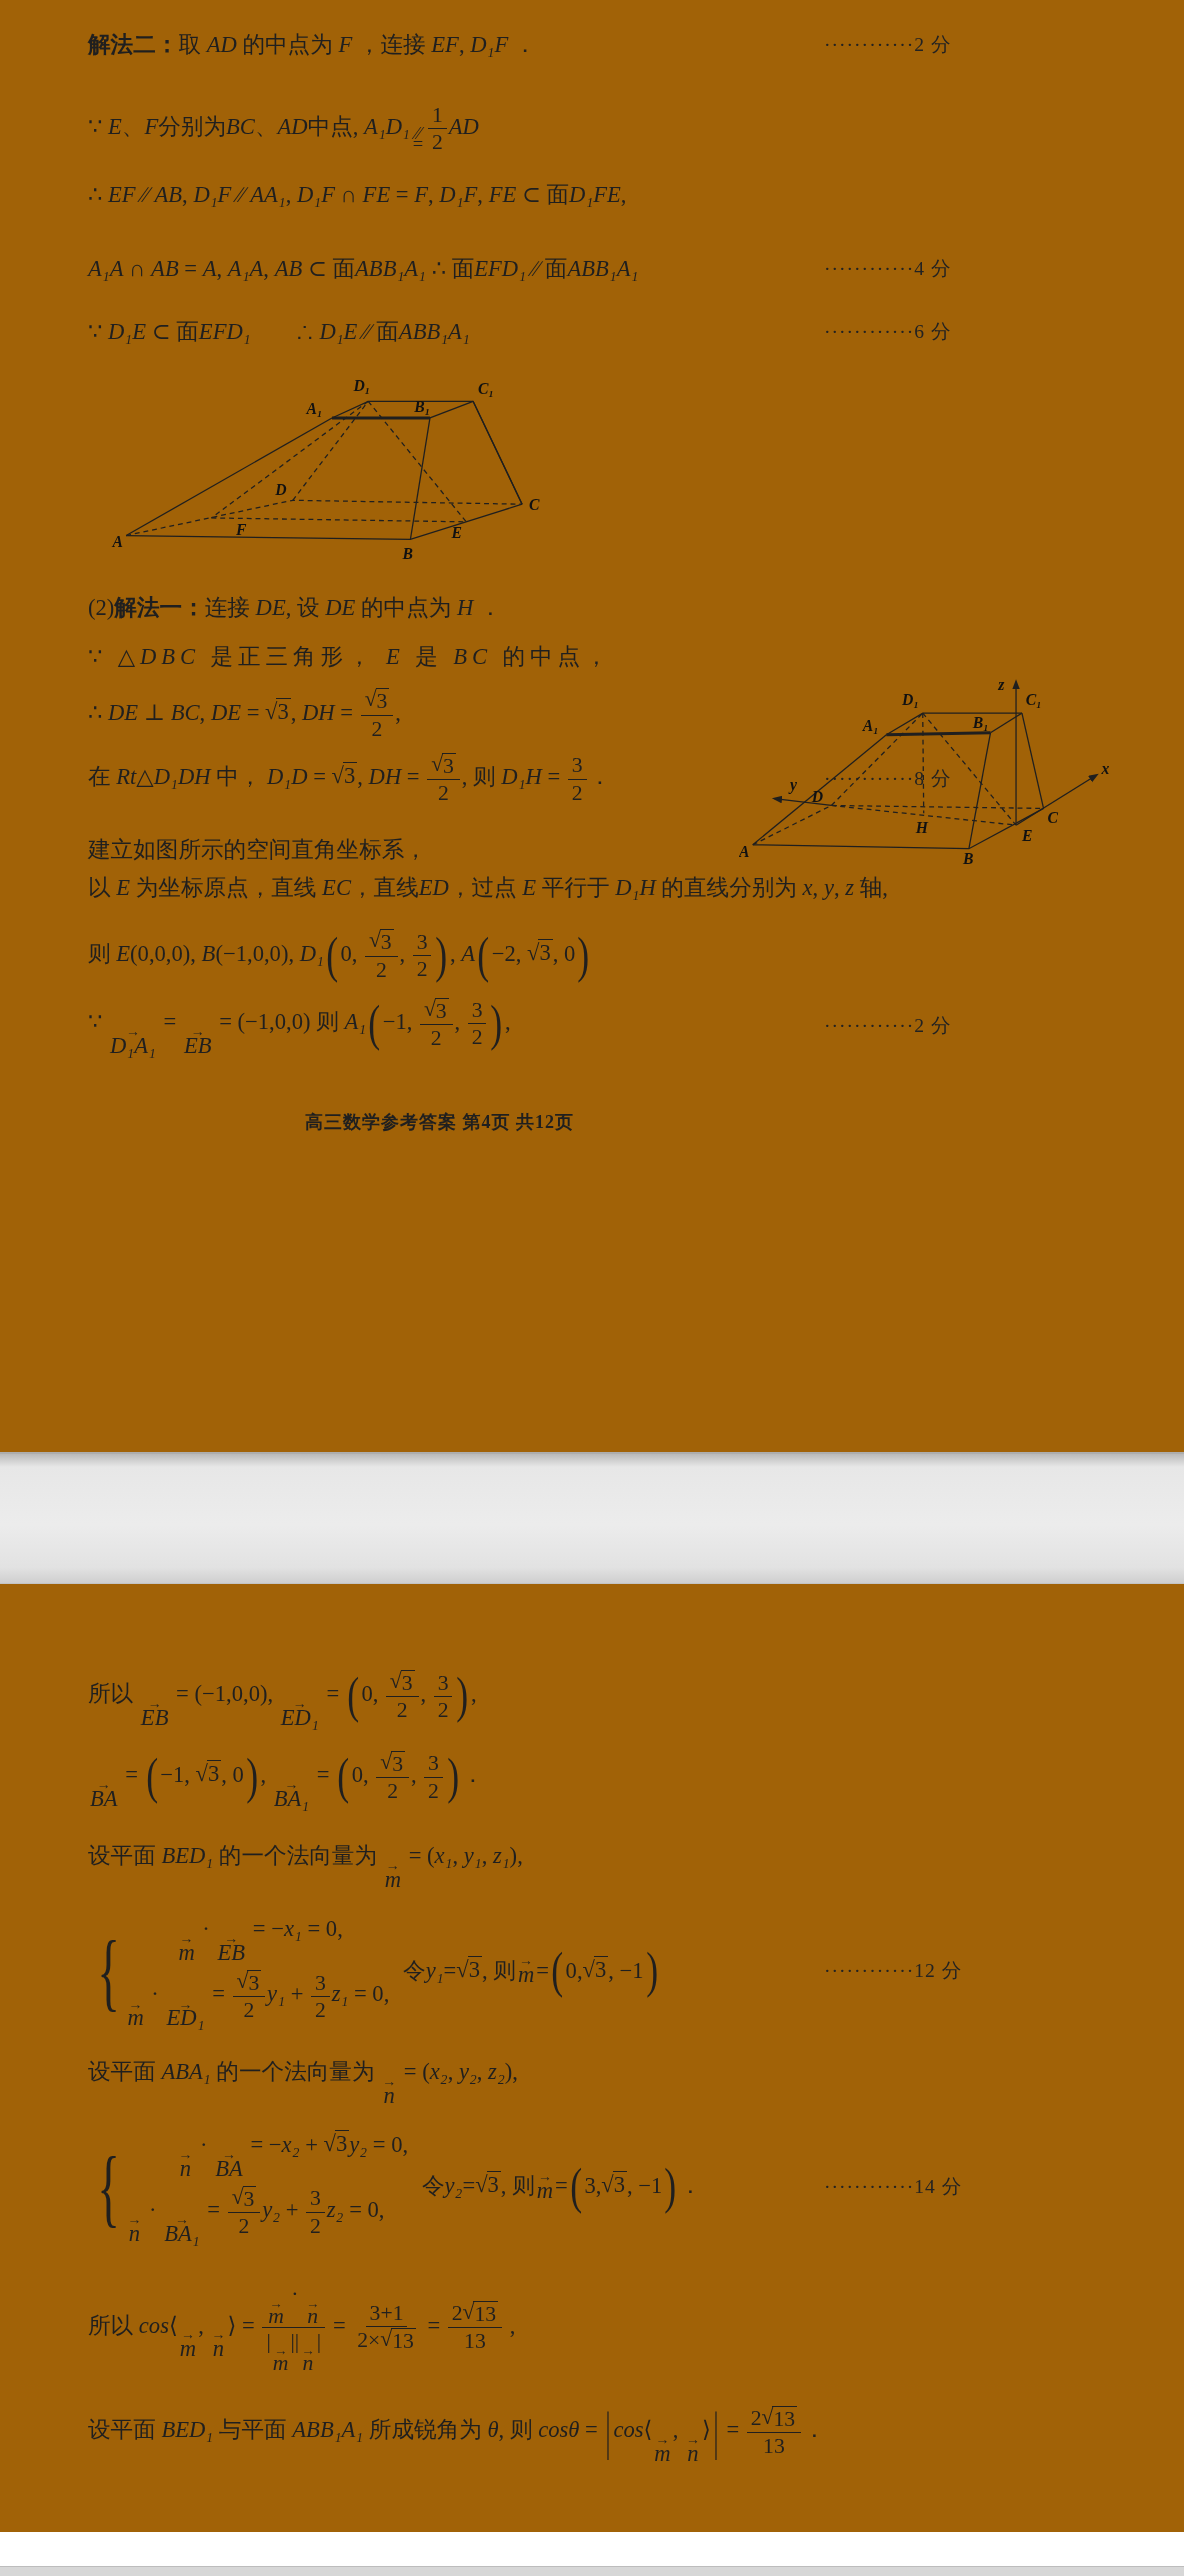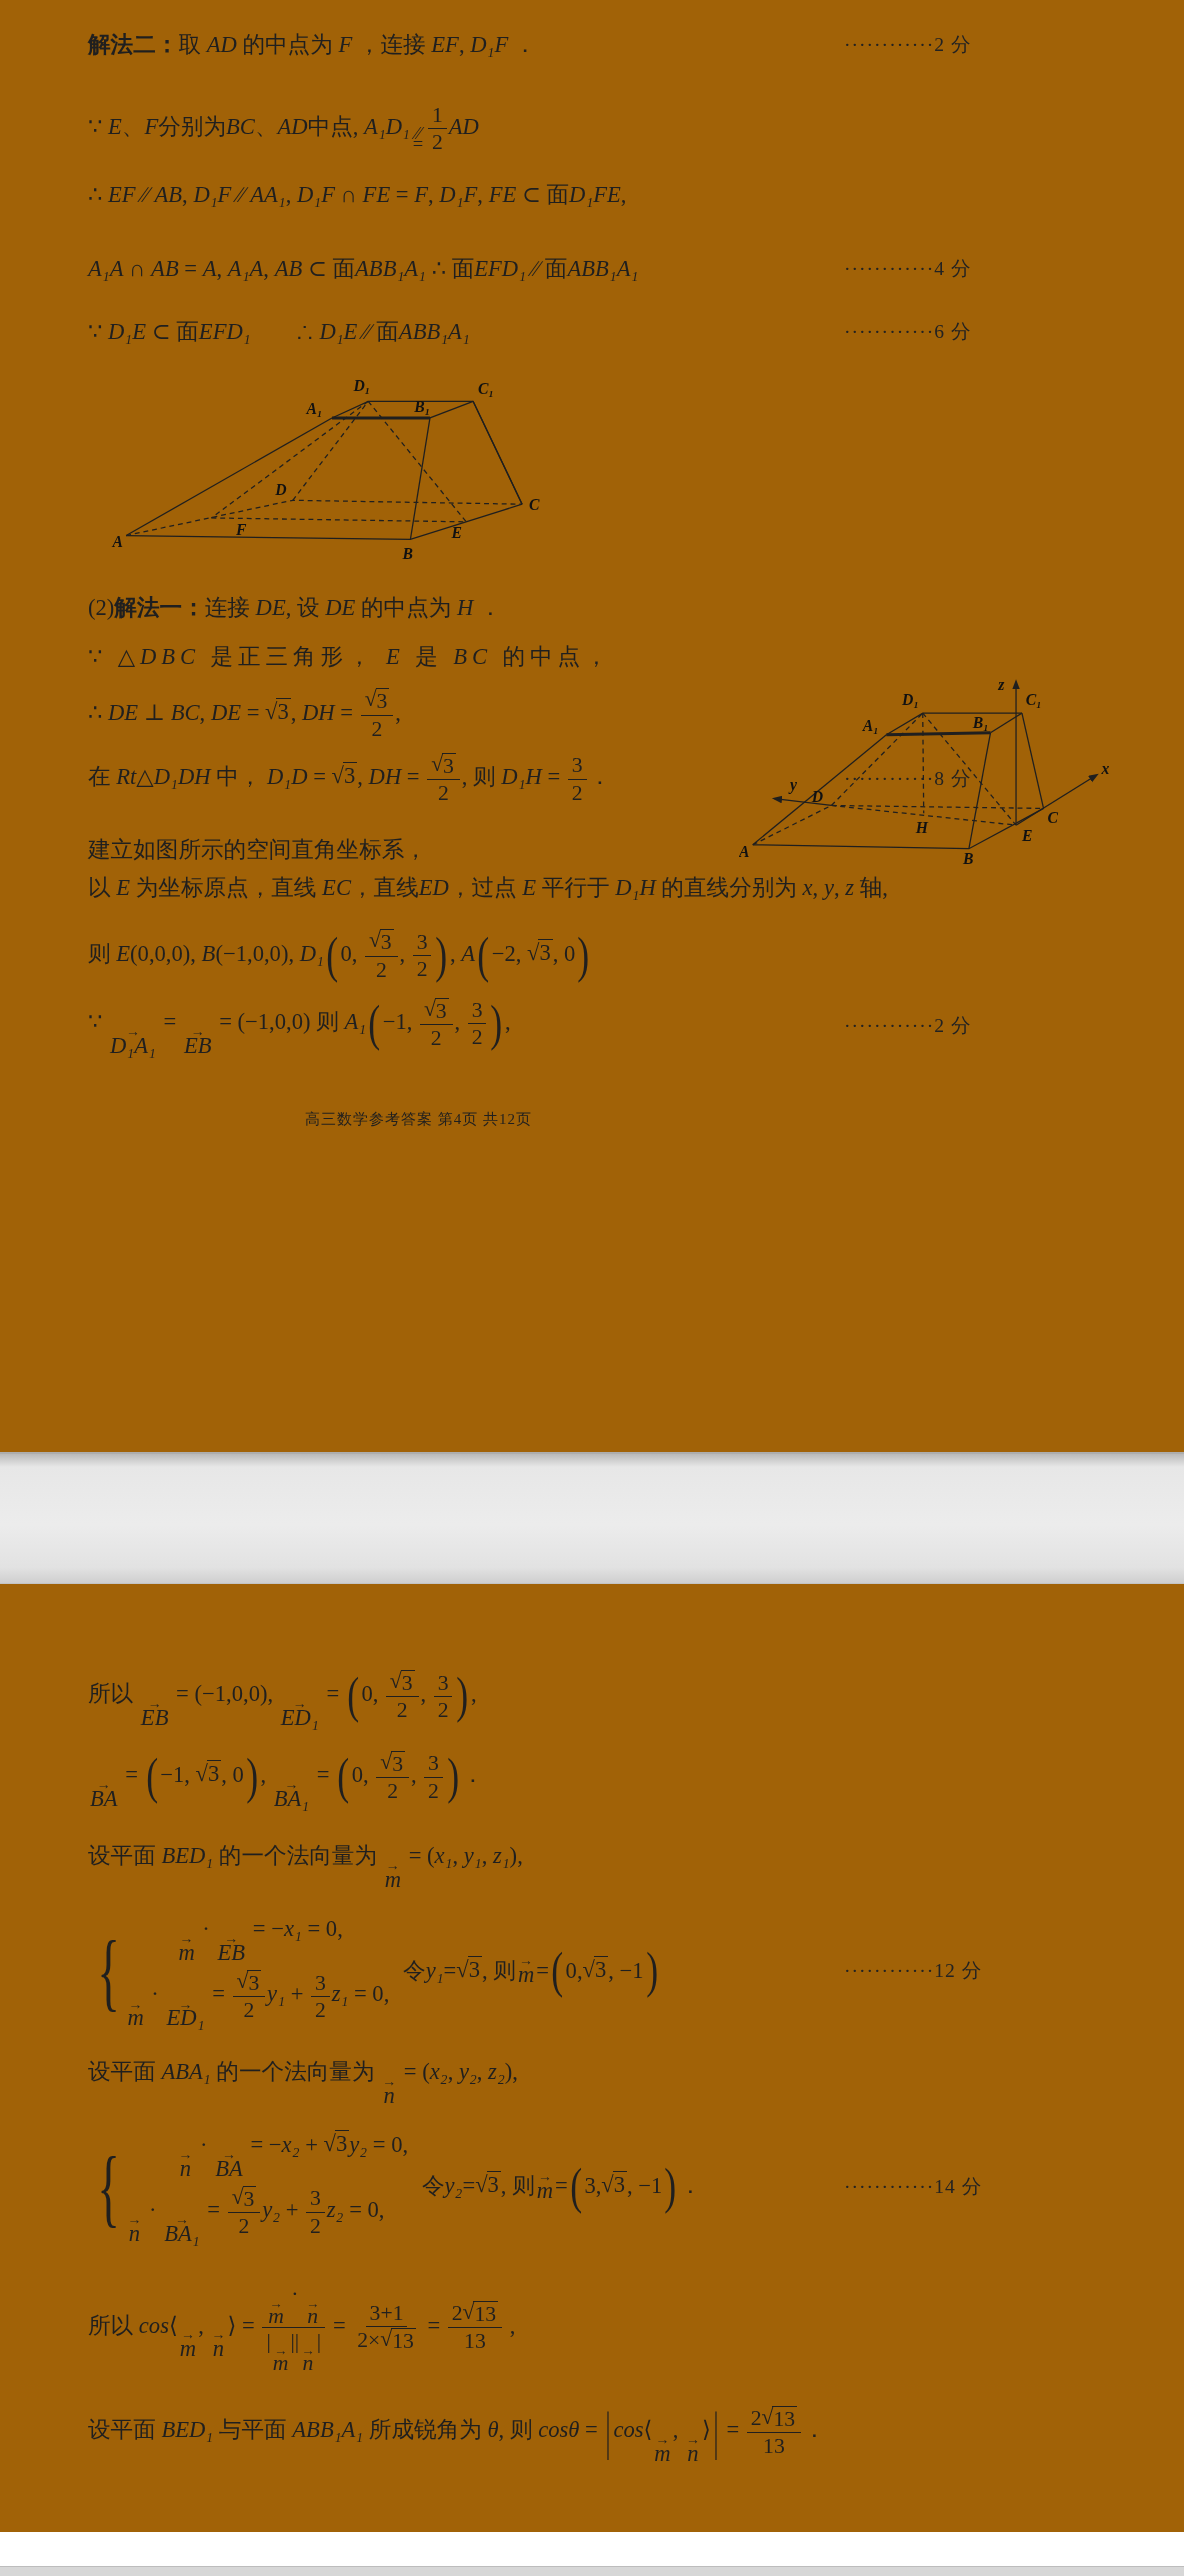--- a/index.html
+++ b/index.html
@@ -15,21 +15,21 @@
   .line{position:relative;margin-left:88px;margin-right:59px;font-size:22.6px;line-height:1.35;}
   .mline i{font-style:italic;}
   .spread{letter-spacing:4.9px;}
   .figindent{margin-left:110px;}
 
   .mb0{margin-bottom:0}.mb8{margin-bottom:7.9px}.mb12{margin-bottom:11.8px}.mb16{margin-bottom:15.7px}
   .mb20{margin-bottom:19.6px}.mb24{margin-bottom:23.6px}.mb26{margin-bottom:25.5px}.mb30{margin-bottom:29.5px}
   .mb34{margin-bottom:33px}.mb40{margin-bottom:39px}.mb44{margin-bottom:43px}.mb48{margin-bottom:19px}
 
   .bold{font-weight:bold;}
-  .score{position:absolute;left:756px;top:50%;transform:translateY(-50%);font-size:19.6px;white-space:nowrap;
+  .score{position:absolute;left:736px;top:50%;transform:translateY(-50%);font-size:19.6px;white-space:nowrap;
          letter-spacing:1px;color:#222;}
 
   
   .fr{display:inline-flex;flex-direction:column;align-items:center;vertical-align:middle;
       margin:0 2px;line-height:1.12;font-size:0.96em;}
   .fn{border-bottom:1.5px solid #1f1f1f;padding:0 3.9px 1px 3.9px;}
   .fd{padding:1px 3.9px 0 3.9px;}
 
   
   .sq{white-space:nowrap;display:inline-flex;align-items:flex-start;}
@@ -50,21 +50,21 @@
   .bbar{transform:scaleX(.5) scaleY(1.05);}
 
   
   .sys{display:flex;align-items:center;}
   .sysbrace{font-size:86px;font-weight:200;line-height:0;transform:scaleX(.55);margin-right:-3.9px;}
   .syslines{display:flex;flex-direction:column;gap:7.9px;}
   .sysline{display:block;}
   .sysline:first-child{margin-left:51px;}
   .sysafter{margin-left:13.8px;display:inline-flex;align-items:center;}
 
-  .footer{margin:55px 0 0 305px;font-size:15px;letter-spacing:1px;}
+  .footer{margin:55px 0 0 305px;font-size:18px;letter-spacing:1px;font-weight:bold;}
 
   
   .figwrap svg{display:block;}
   .flabel{font-size:16px;font-weight:bold;font-style:italic;fill:#111;
           font-family:"Liberation Serif","DejaVu Serif",serif;}
   .fig2{position:absolute;left:739px;top:666px;}
 </style>
 </head>
 <body>
 

